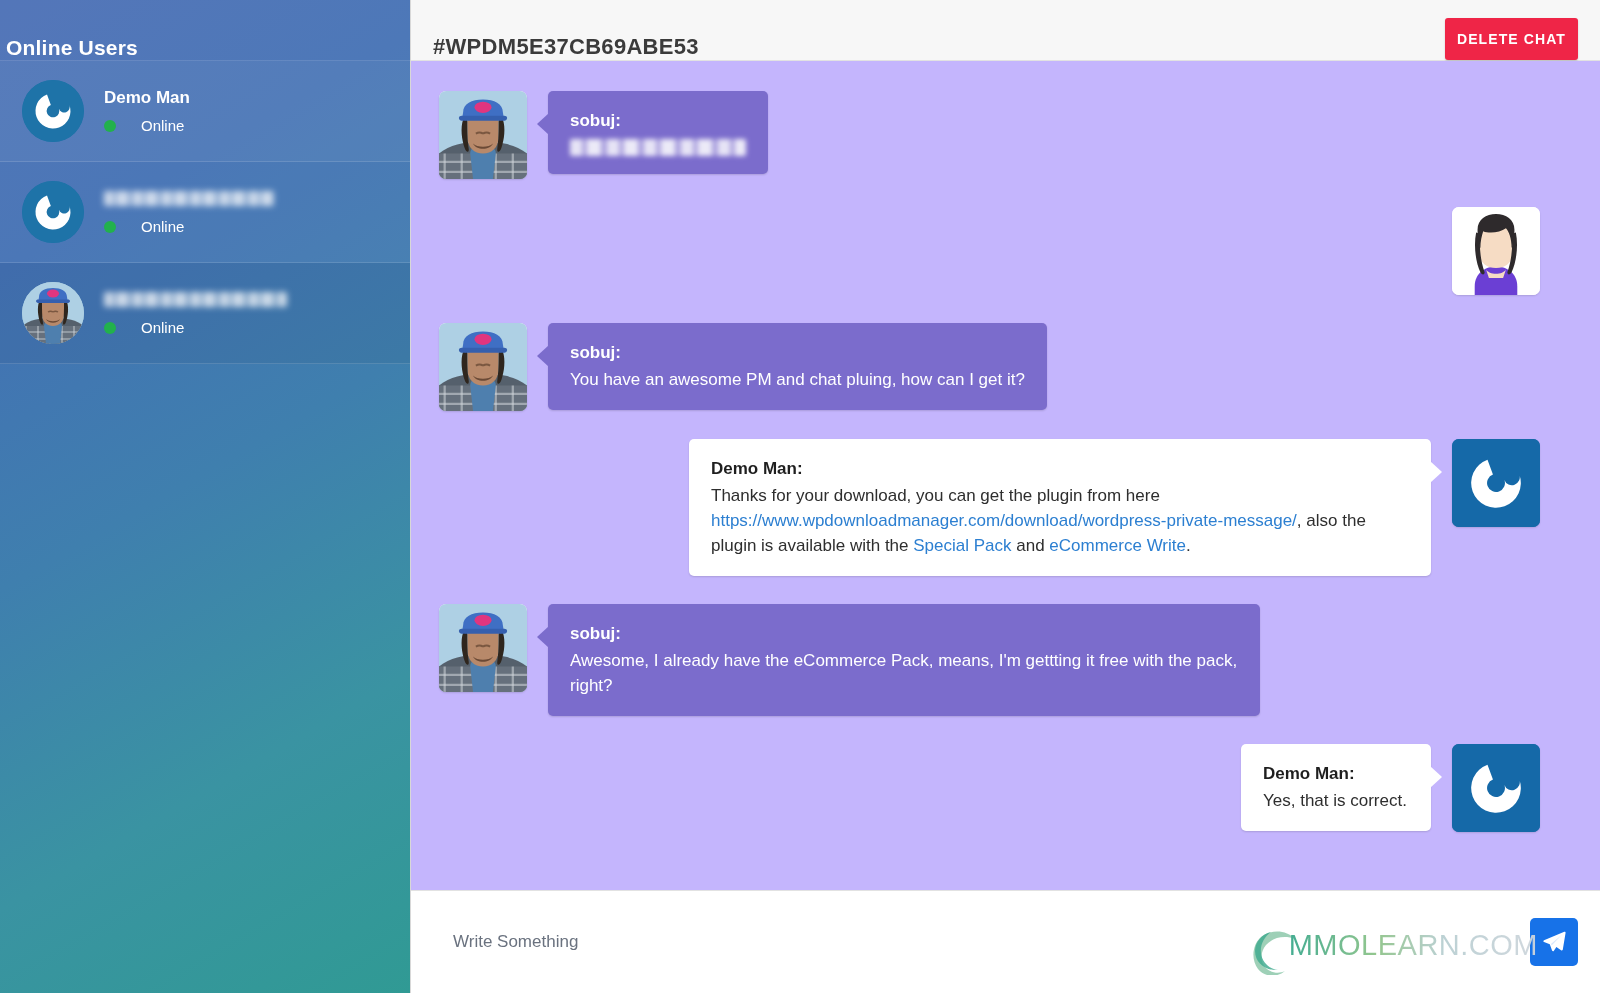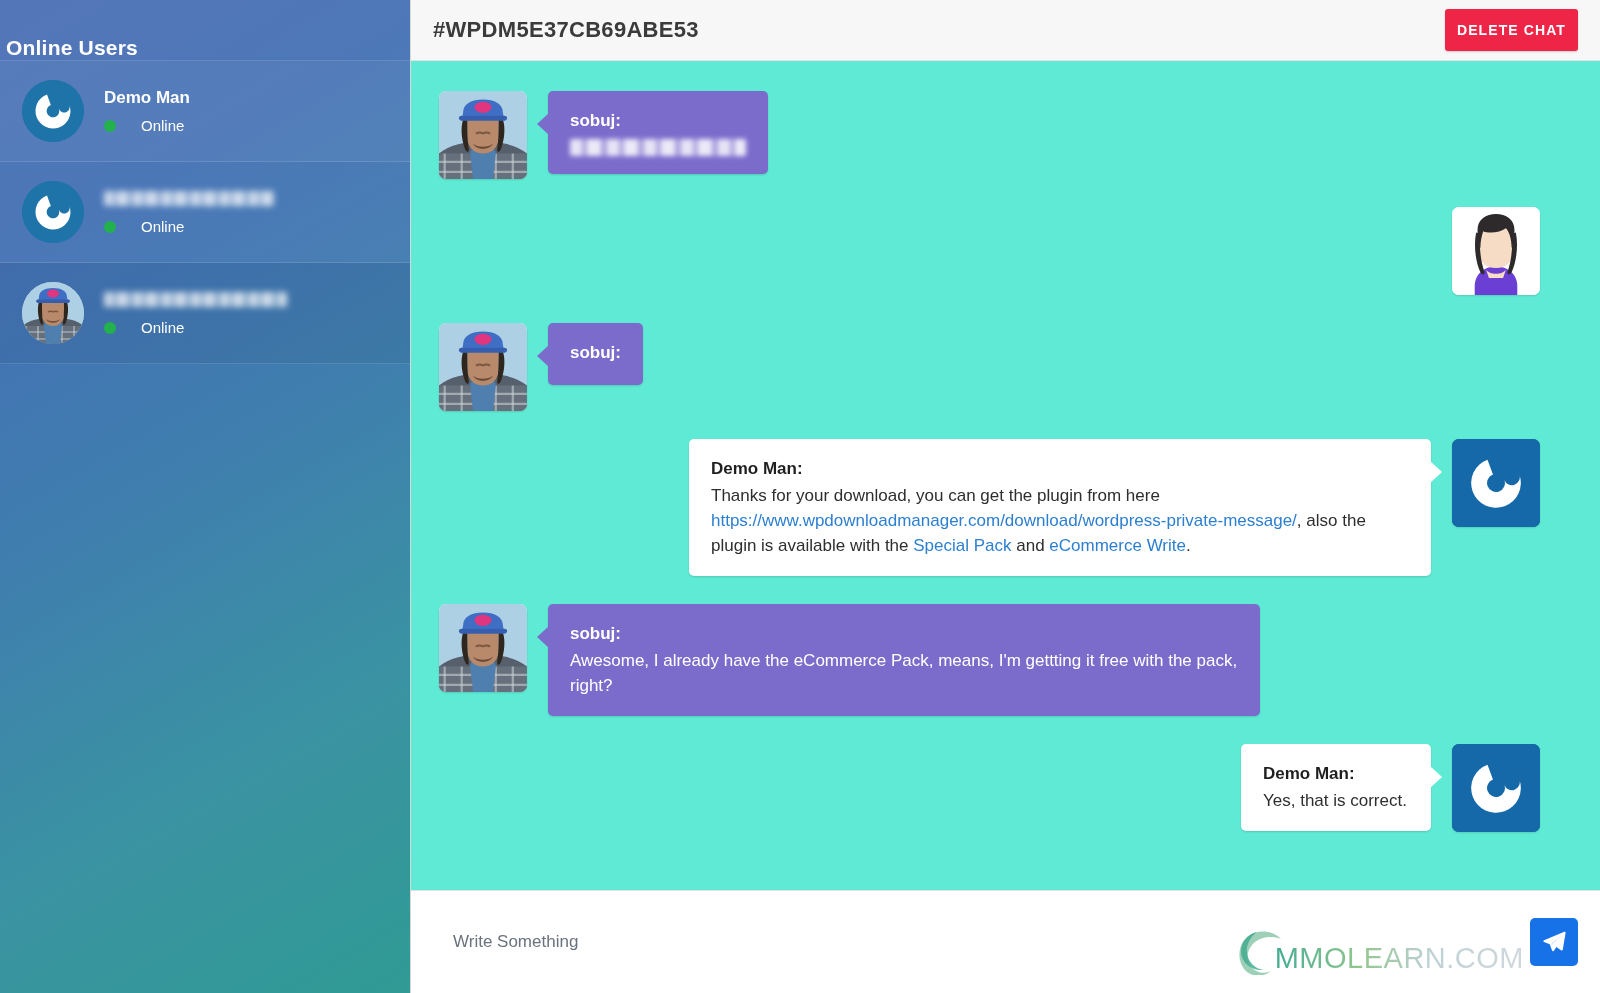--- a/index.html
+++ b/index.html
@@ -68,36 +68,36 @@
     width: 12px; height: 12px; border-radius: 50%;
     background: #22b14c; flex: 0 0 12px;
   }
   .status-text { color: #ffffff; font-size: 15px; margin-left: 25px; }
 
   
   .main { flex: 1 1 auto; display: flex; flex-direction: column; height: 993px; background: #ececec; }
   .chat-header {
     height: 61px; flex: 0 0 61px;
     background: #f7f7f7; border-bottom: 1px solid #e2e2e2;
-    display: flex; align-items: center; justify-content: space-between;
+    display: flex; align-items: flex-end; justify-content: space-between;
     padding: 0 22px 0 22px;
   }
   .chat-id { font-size: 22px; font-weight: bold; color: #3b3b3b; letter-spacing: .3px; }
   .delete-btn {
     background: #ef2547; color: #ffffff; border: none; border-radius: 3px;
     font-size: 14px; font-weight: bold; letter-spacing: 1.1px;
     padding: 13px 12px; cursor: pointer;
     font-family: "Liberation Sans", sans-serif;
     box-shadow: 0 1px 2px rgba(0,0,0,.18);
   }
 
   .messages {
     flex: 1 1 auto; overflow-y: auto;
     padding: 30px 60px 16px 28px;
-    background: #5eead4;
+    background: #c4b5fd;
   }
   .msg { display: flex; margin-bottom: 28px; align-items: flex-start; }
   .msg.left { justify-content: flex-start; }
   .msg.right { justify-content: flex-end; }
 
   .msg-avatar {
     width: 88px; height: 88px; flex: 0 0 88px;
     border-radius: 7px; overflow: hidden;
     background: #ffffff;
     box-shadow: 0 1px 2px rgba(0,0,0,.13);
@@ -160,22 +160,22 @@
     font-family: "Liberation Sans", sans-serif;
   }
   .composer-input::placeholder { color: #6a727f; opacity: 1; }
   .send-btn {
     width: 48px; height: 48px; flex: 0 0 48px;
     background: #1772e8; border: none; border-radius: 5px;
     display: flex; align-items: center; justify-content: center;
     cursor: pointer;
   }
   .watermark {
-    position: absolute; right: 76px; bottom: 18px;
-    display: flex; align-items: flex-end; pointer-events: none;
+    position: absolute; right: 62px; bottom: 18px;
+    display: flex; align-items: flex-start; pointer-events: none;
     opacity: .95;
   }
   .wm-text {
     font-size: 29px; letter-spacing: .5px;
     font-family: "Liberation Sans", sans-serif;
     background: linear-gradient(90deg, #3aa88c 0%, #8fc48a 35%, #b9cfd2 62%, #cfd6dd 100%);
     -webkit-background-clip: text; background-clip: text;
     -webkit-text-fill-color: transparent; color: transparent;
   }
   .wm-mark { margin-right: -16px; }
@@ -325,20 +325,21 @@
             <path d="M45 20c2 6 1 14-1 20-1 3-3 4-3 1 1-6 1-14 1-20z" fill="#2f261e"></path>
             <path d="M17 15c0-6 6-9 14-9s14 3 14 9l.5 3H16.5z" fill="#3f6fc4"></path>
             <path d="M16 17.5h30c1 0 2 .6 2 1.6s-1 1.9-2 1.9H16c-1 0-2-.9-2-1.9s1-1.6 2-1.6z" fill="#355fae"></path>
             <ellipse cx="31" cy="11.5" rx="6" ry="4" fill="#e0357f"></ellipse>
             <path d="M26 30c1.5-1 3.5-1 5 0M31 30c1.5-1 3.5-1 5 0" stroke="#7a5740" stroke-width="1.4" fill="none"></path>
             <path d="M24 37c3 3 11 3 14 0-2 5-12 5-14 0z" fill="#6b4a36"></path>
           </svg>
         </div>
         <div class="bubble purple">
           <span class="sender">sobuj:</span>
+          <span class="body-text">You have an awesome PM and chat pluing, how can I get it?</span>
         </div>
       </div>
 
       <div class="msg right">
         <div class="bubble white" style="max-width:742px;">
           <span class="sender">Demo Man:</span>
           <span class="body-text">
             <span>Thanks for your download, you can get the plugin from here </span><a href="#">https://www.wpdownloadmanager.com/download/wordpress-private-message/</a><span>, also the plugin is available with the </span><a href="#">Special Pack</a><span> and </span><a href="#">eCommerce Write</a><span>.</span>
           </span>
         </div>

